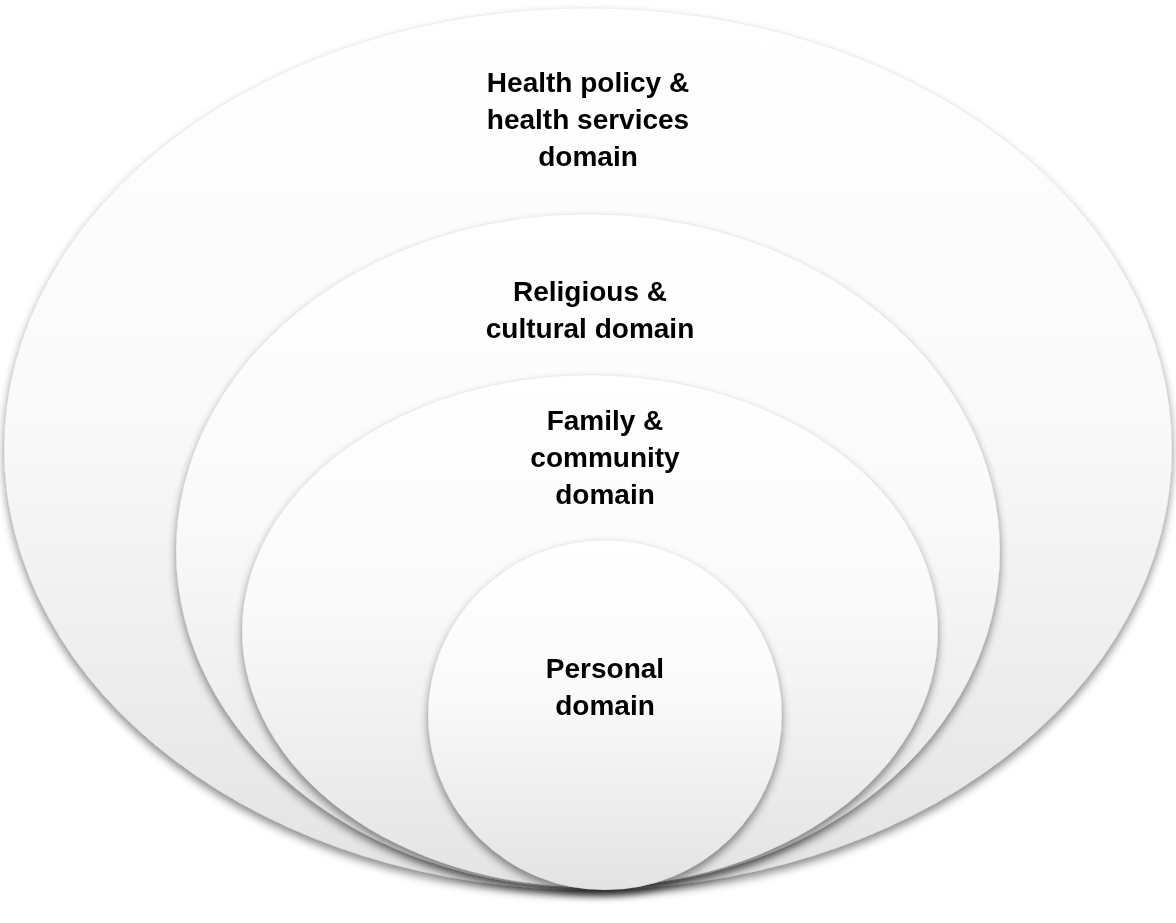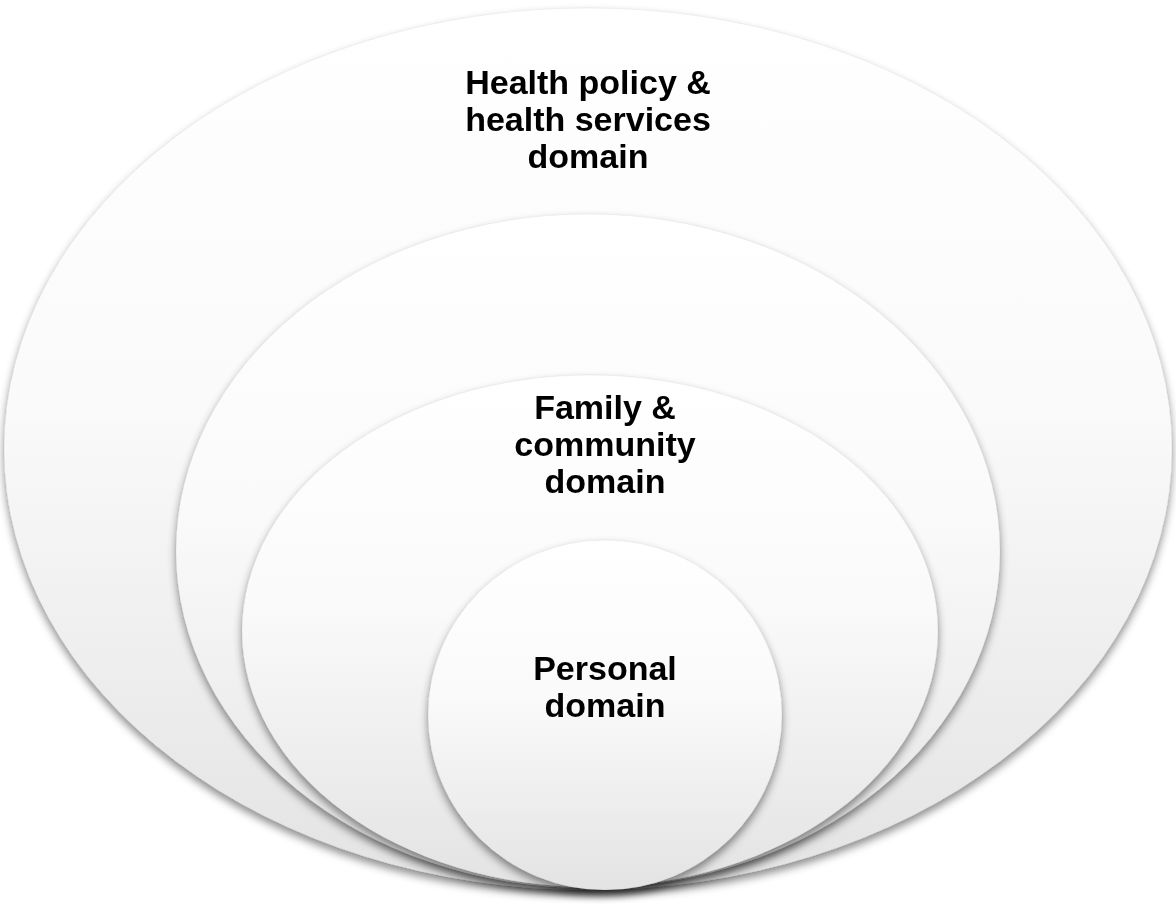--- a/index.html
+++ b/index.html
@@ -31,29 +31,29 @@
   #gFill .stop-top    { stop-color: var(--fill-top); }
   #gFill .stop-mid    { stop-color: var(--fill-mid); }
   #gFill .stop-bottom { stop-color: var(--fill-bottom); }
 
   .ring-label {
     position: absolute;
     width: 500px;
     text-align: center;
     white-space: pre-line;
     font-weight: 700;
-    font-size: 34px;
+    font-size: 28px;
     line-height: 37px;
     color: var(--text-color);
     letter-spacing: 0px;
     user-select: none;
   }
   .label-health    { left: 338px; top: 64px;  }
   .label-religious { left: 340px; top: 273px; }
-  .label-family    { left: 355px; top: 389px; }
+  .label-family    { left: 355px; top: 402px; }
   .label-personal  { left: 355px; top: 650px; }
 </style>
 </head>
 <body>
 
 <div class="canvas">
 
   <svg viewBox="0 0 1176 923" width="1176" height="923" xmlns="http://www.w3.org/2000/svg">
     <defs>
       <linearGradient id="gFill" x1="0" y1="0" x2="0" y2="1">
@@ -69,20 +69,22 @@
     <ellipse class="ring-shape" cx="588" cy="449" rx="584" ry="441" filter="url(#ringShadow)"></ellipse>
     <ellipse class="ring-shape" cx="588" cy="551" rx="412" ry="337" filter="url(#ringShadow)"></ellipse>
     <ellipse class="ring-shape" cx="590" cy="631" rx="348" ry="256" filter="url(#ringShadow)"></ellipse>
     <ellipse class="ring-shape" cx="605" cy="715" rx="177" ry="175" filter="url(#ringShadow)"></ellipse>
   </svg>
 
   <div class="ring-label label-health">Health policy &amp;
 health services
 domain</div>
 
+  <div class="ring-label label-religious">Religious &amp;
+cultural domain</div>
 
   <div class="ring-label label-family">Family &amp;
 community
 domain</div>
 
   <div class="ring-label label-personal">Personal
 domain</div>
 
 </div>
 

